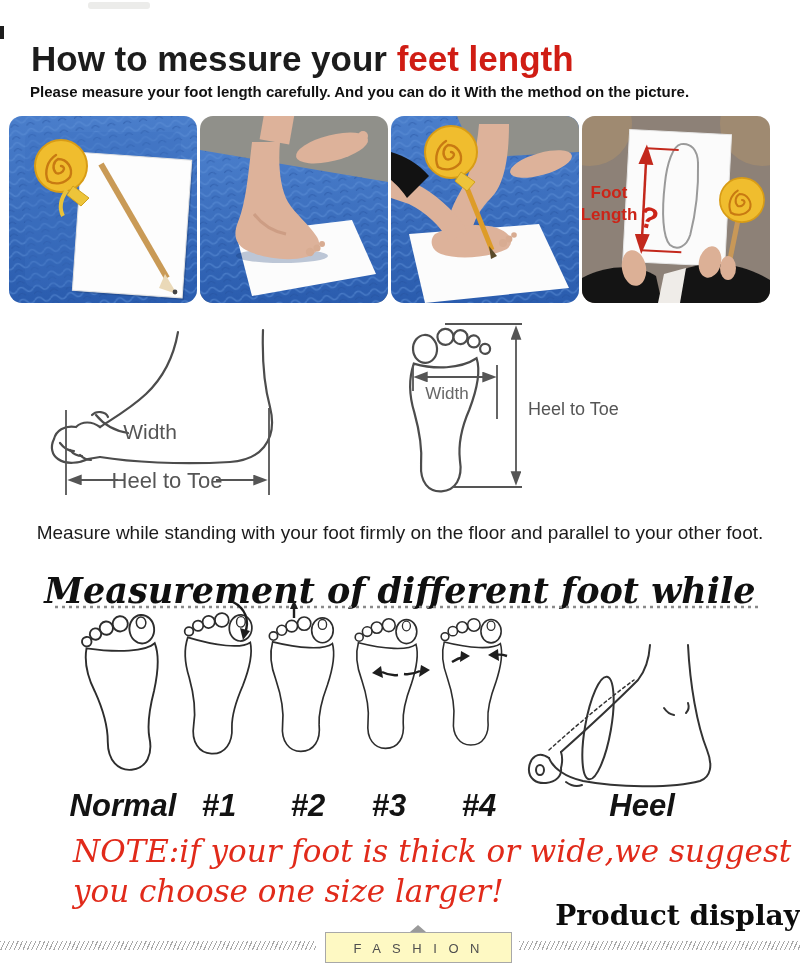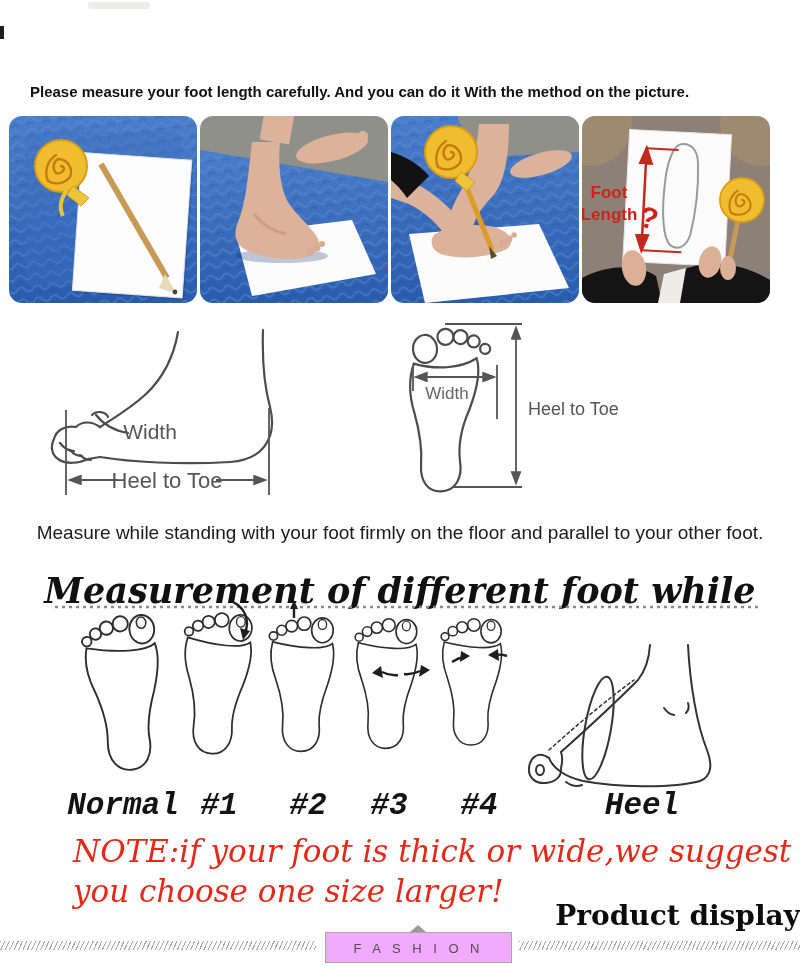--- a/index.html
+++ b/index.html
@@ -18,28 +18,28 @@
   
   .diagrams{position:absolute;left:0;top:315px;}
   .stand-caption{position:absolute;left:0;top:503px;width:800px;text-align:center;
                  font-size:19px;color:#1b1b1b;}
   .script-title{position:absolute;left:0;top:541px;width:800px;text-align:center;
                 font-family:"DejaVu Serif",serif;font-style:italic;font-weight:bold;
                 font-size:35px;color:#101010;}
   .types{position:absolute;left:0;top:600px;}
   .types-labels{position:absolute;left:0;top:788px;width:800px;height:46px;}
   .types-labels span{position:absolute;transform:translateX(-50%);white-space:nowrap;
-                     font-family:Liberation Mono, monospace;font-style:italic;font-weight:bold;
+                     font-family:Liberation Sans, sans-serif;font-style:italic;font-weight:bold;
                      font-size:31px;color:#131313;}
   .note{position:absolute;left:73px;top:831px;font-family:"DejaVu Serif",serif;
         font-style:italic;font-size:31px;line-height:40px;color:#e12a1a;white-space:nowrap;}
   .footer-heading{position:absolute;left:0;top:899px;width:800px;text-align:right;
                   font-family:"DejaVu Serif",serif;font-weight:bold;font-size:28px;color:#0c0c0c;}
   .fashion-box{position:absolute;left:325px;top:932px;width:185px;height:29px;
-               background:#f0abfc;border:1px solid #a8a8a8;text-align:center;line-height:29px;}
+               background:#fef9c3;border:1px solid #a8a8a8;text-align:center;line-height:29px;}
   .fashion-box span{font-size:13px;color:#4f4f4f;letter-spacing:4px;}
   .tri{position:absolute;left:410px;top:925px;width:0;height:0;
        border-left:8px solid transparent;border-right:8px solid transparent;
        border-bottom:7px solid #9a9a9a;}
   .hatch{position:absolute;top:941px;height:9px;
          background:repeating-linear-gradient(115deg,#a9a9a9 0 1px,transparent 1px 4px);}
   .hatch.left{left:0;width:316px;}
   .hatch.right{left:519px;width:281px;}
   svg text{font-family:"Liberation Sans",sans-serif;}
 </style>
@@ -78,20 +78,21 @@
         <circle cx="31" cy="17" r="7" fill="#fff" stroke="#2d2d2d" stroke-width="2"></circle>
         <circle cx="19" cy="22" r="6" fill="#fff" stroke="#2d2d2d" stroke-width="2"></circle>
         <circle cx="9" cy="29" r="5" fill="#fff" stroke="#2d2d2d" stroke-width="2"></circle>
       </g>
     </defs>
   </svg>
 
   <div class="artifact-a"></div>
   <div class="artifact-b"></div>
 
+  <h1 class="hdr-title"><span>How to messure your</span> <span class="red">feet length</span></h1>
   <p class="hdr-sub">Please measure your foot length carefully. And you can do it With the method on the picture.</p>
 
   <div class="photos">
 
     <svg viewBox="0 0 188 187" width="188" height="187">
       <clipPath id="r1">
           <rect width="188" height="187" rx="13"></rect>
         </clipPath>
       <g clip-path="url(#r1)">
         <rect width="188" height="187" fill="url(#matg)"></rect>

